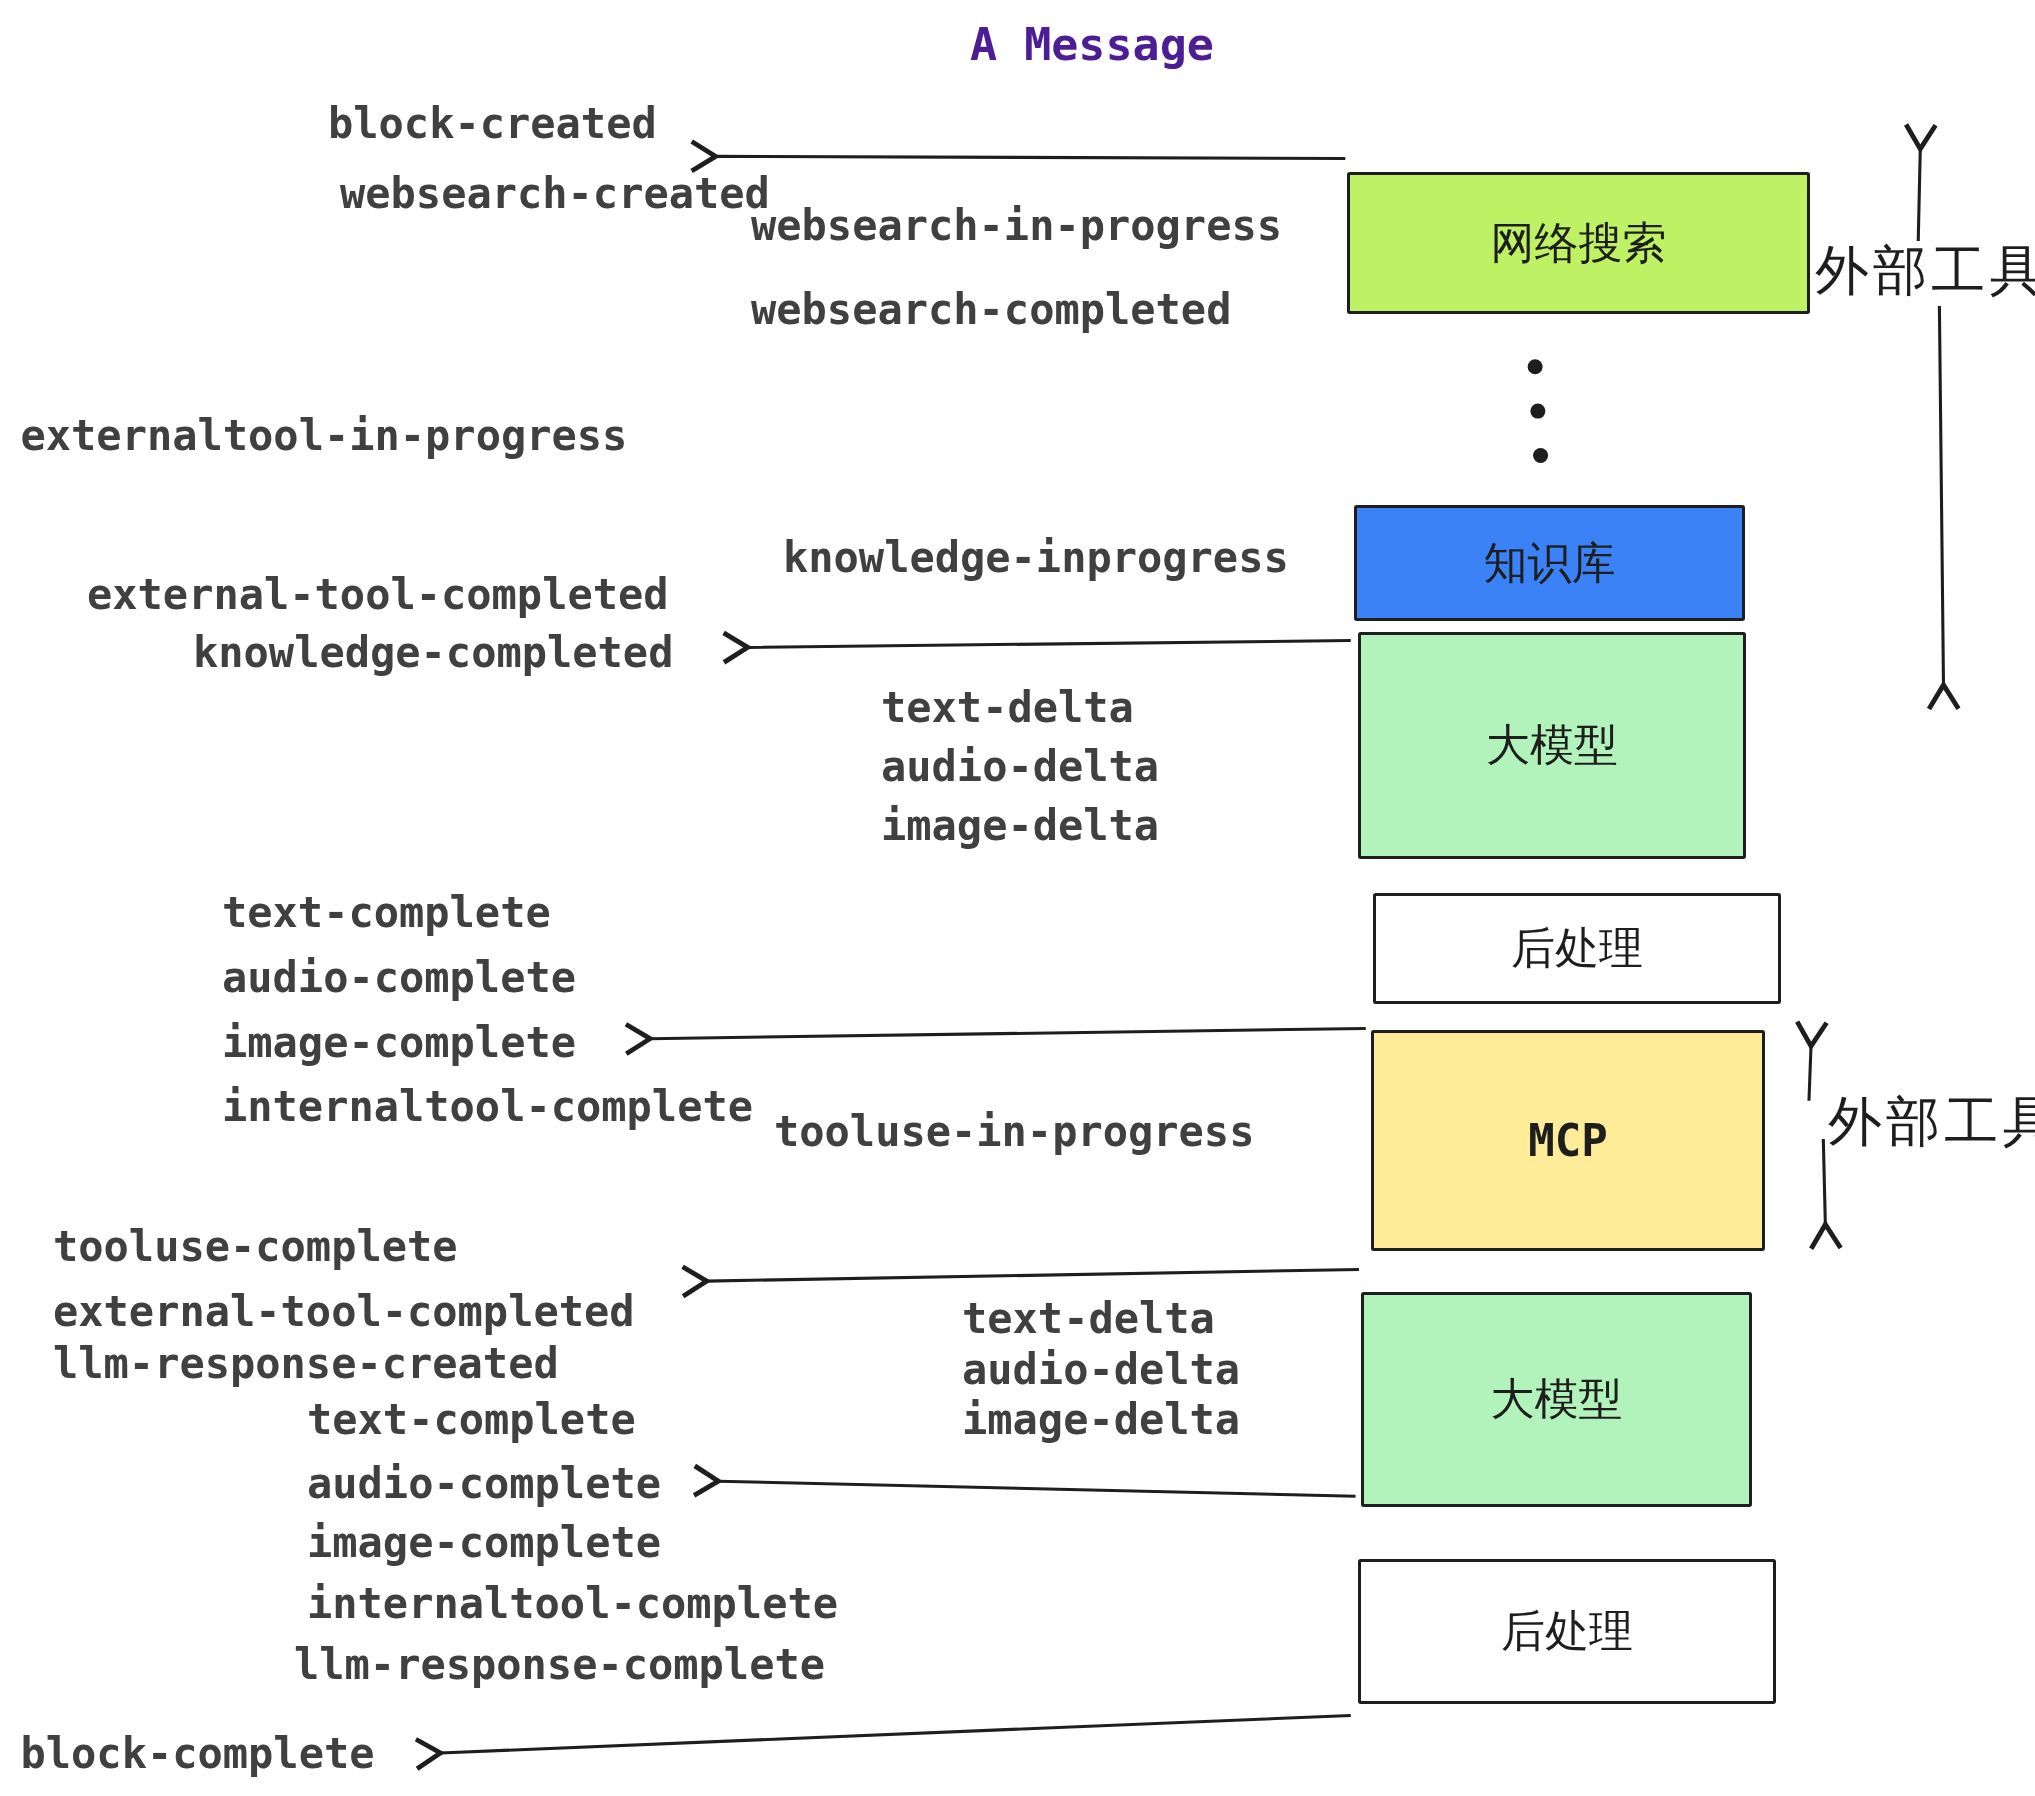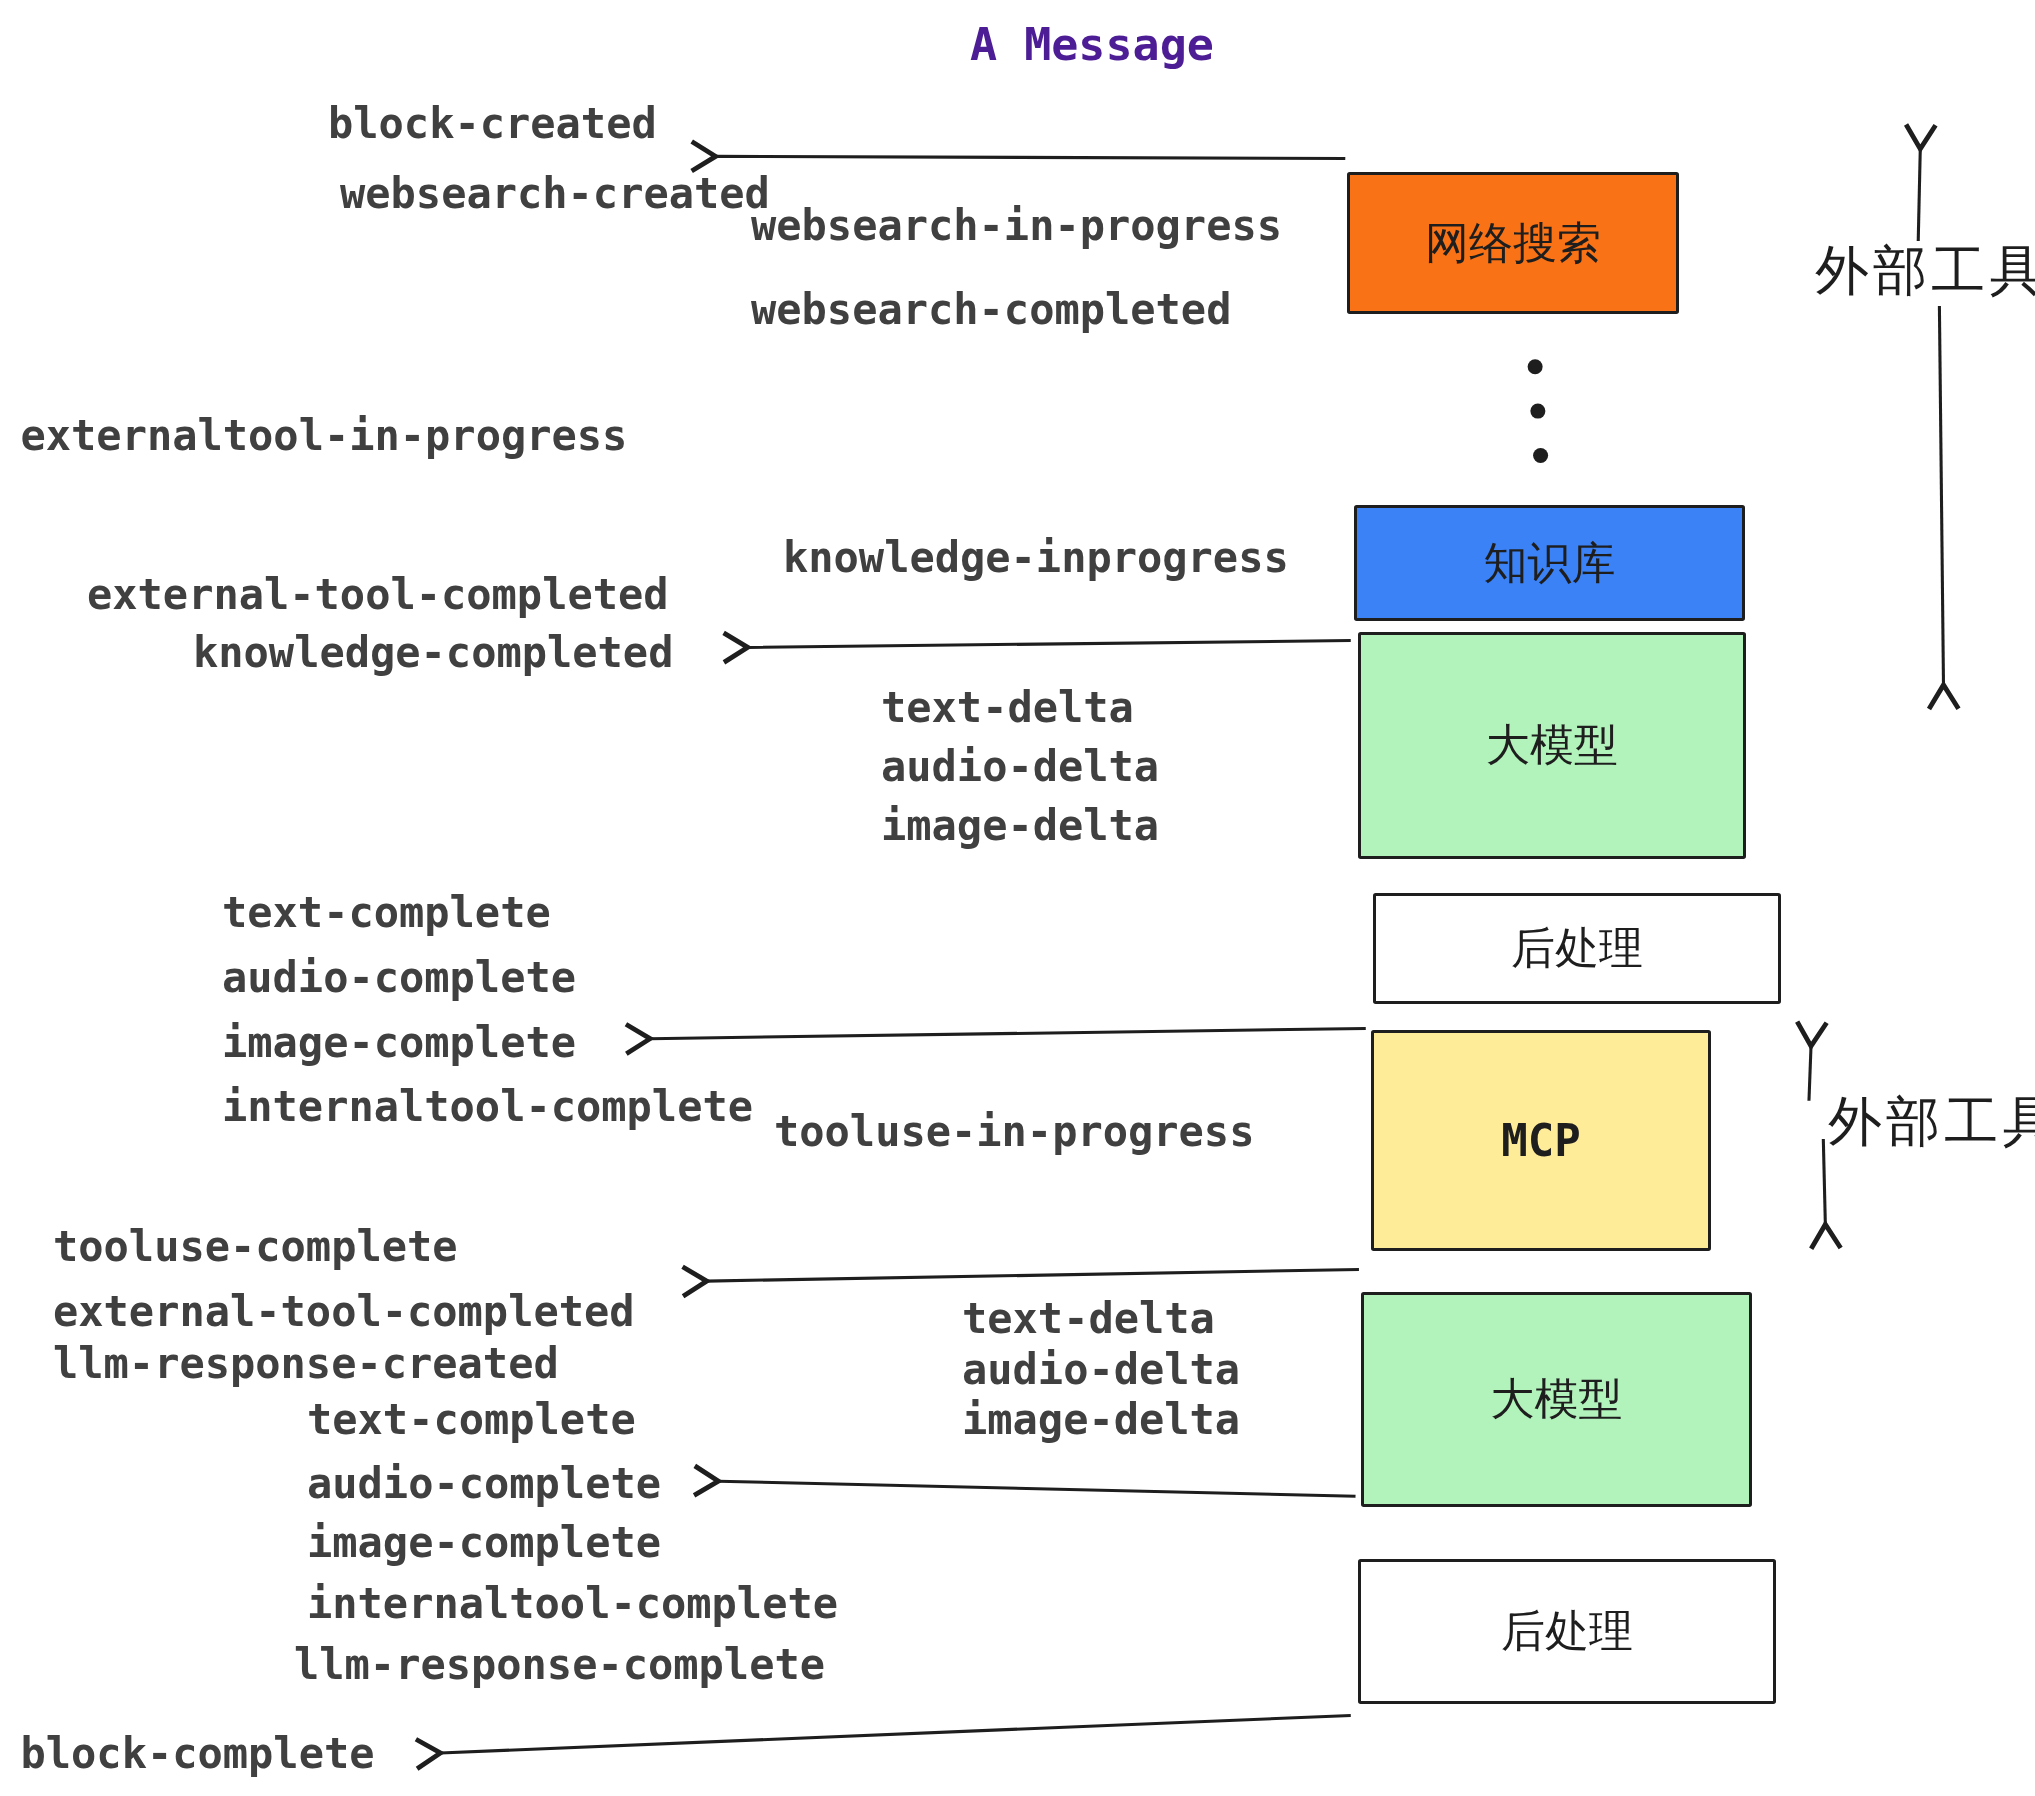--- a/index.html
+++ b/index.html
@@ -57,33 +57,33 @@
 
   <g fill="#1e1e1e" stroke="none">
     <circle cx="2248" cy="537" r="11"></circle>
     <circle cx="2252" cy="602" r="11"></circle>
     <circle cx="2256" cy="667" r="11"></circle>
   </g>
 </svg>
 
 <div class="title" style="left:970px;top:44px;">A Message</div>
 
-<div class="box" style="left: 1347px; top: 172px; width: 332px; height: 142px; background: #f97316;">
+<div class="box" style="left: 1347px; top: 172px; width: 463px; height: 142px; background: #bef264;">
   <span>网络搜索</span>
 </div>
 <div class="box" style="left: 1354px; top: 505px; width: 391px; height: 116px; background: #3b82f6;">
   <span>知识库</span>
 </div>
 <div class="box" style="left: 1358px; top: 632px; width: 388px; height: 227px; background: rgb(178, 242, 187);">
   <span>大模型</span>
 </div>
 <div class="box" style="left: 1373px; top: 893px; width: 408px; height: 111px; background: rgb(255, 255, 255);">
   <span>后处理</span>
 </div>
-<div class="box mono" style="left: 1371px; top: 1030px; width: 340px; height: 221px; background: rgb(255, 236, 153);">
+<div class="box mono" style="left: 1371px; top: 1030px; width: 394px; height: 221px; background: rgb(255, 236, 153);">
   <span>MCP</span>
 </div>
 <div class="box" style="left: 1361px; top: 1292px; width: 391px; height: 215px; background: rgb(178, 242, 187);">
   <span>大模型</span>
 </div>
 <div class="box" style="left: 1358px; top: 1559px; width: 418px; height: 145px; background: rgb(255, 255, 255);">
   <span>后处理</span>
 </div>
 
 <div class="side-label" style="left:1815px;top:271px;">外部工具</div>

